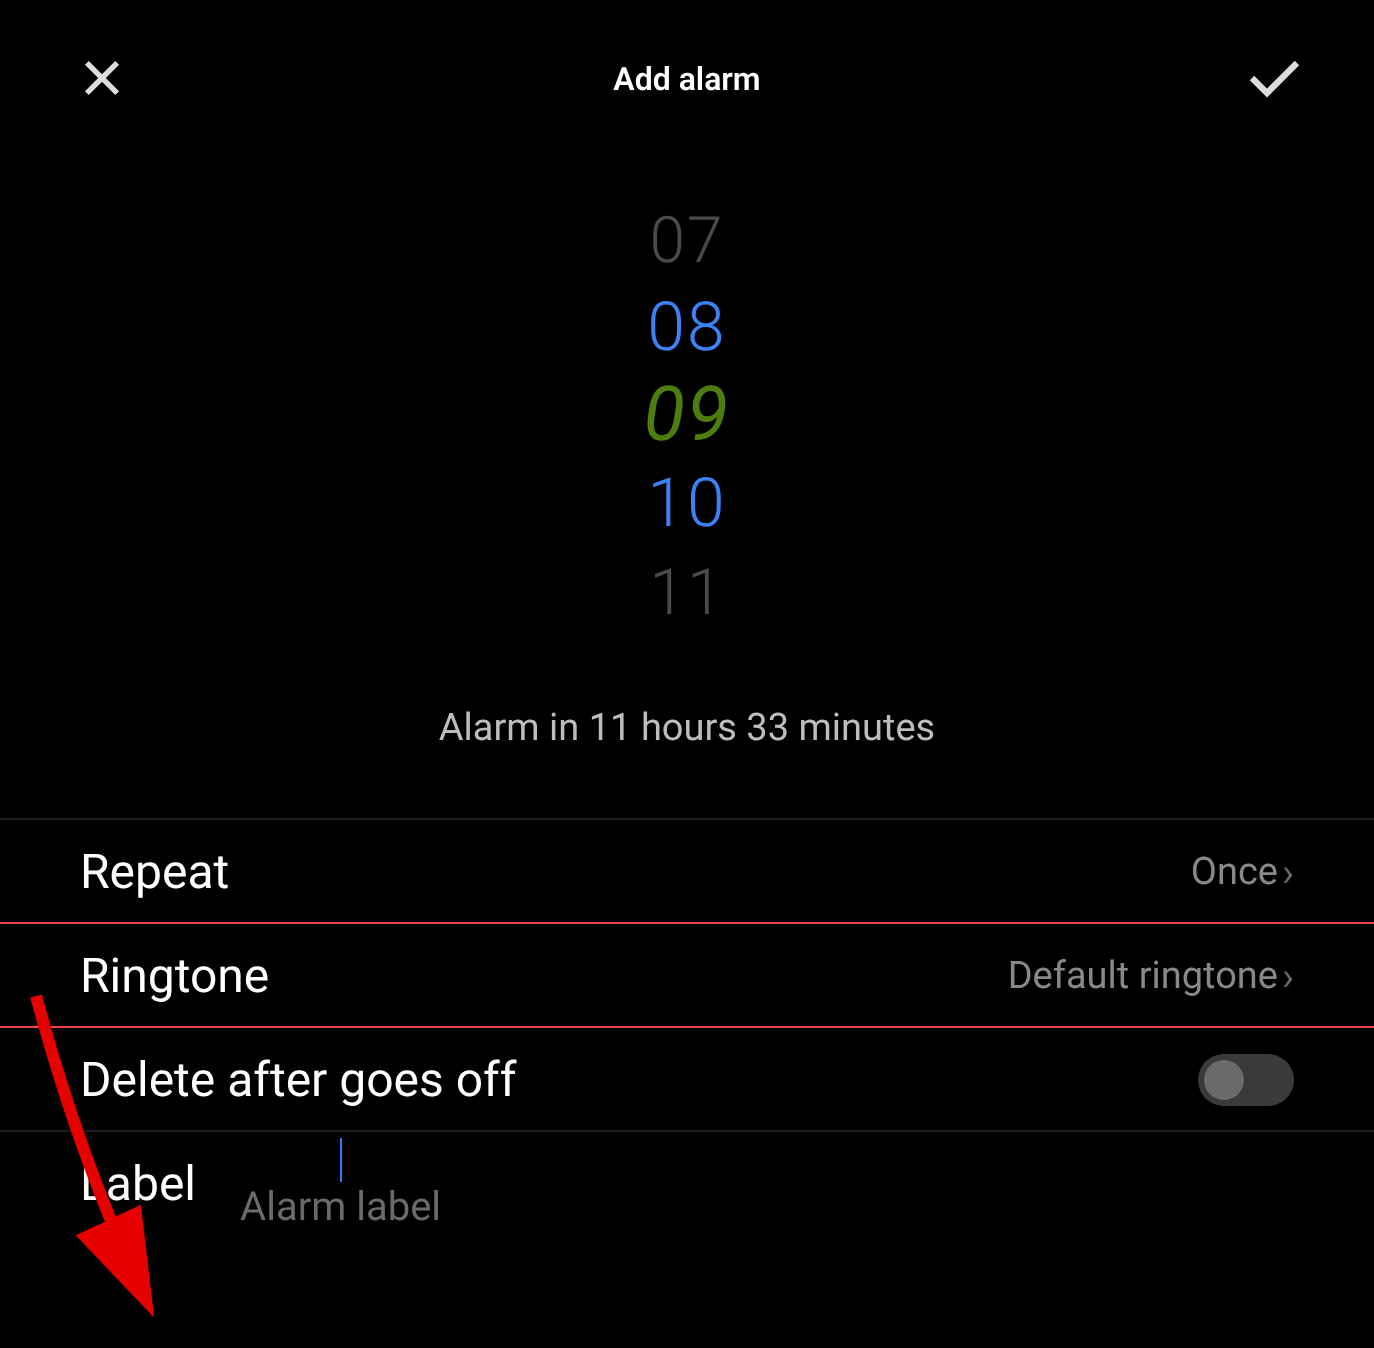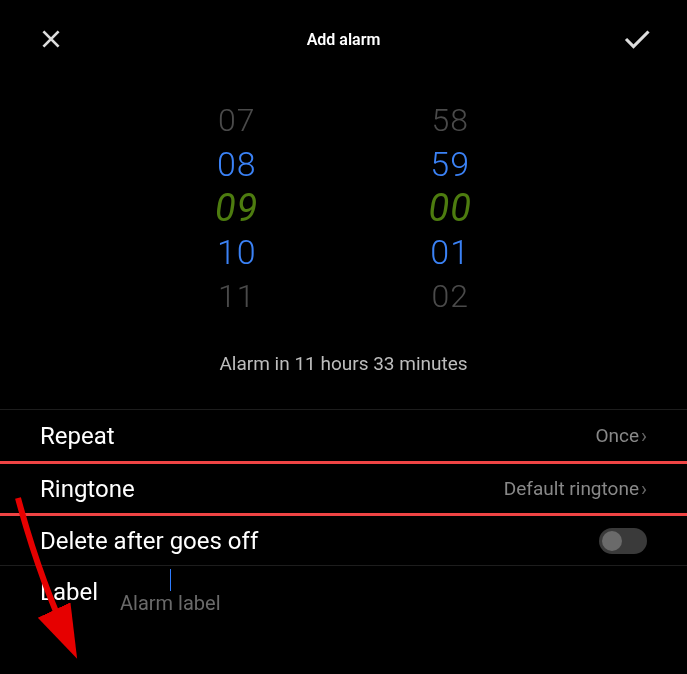--- a/index.html
+++ b/index.html
@@ -75,21 +75,21 @@
     }
 
     .settings-list {
       margin-top: 34px;
     }
     .setting-row {
       display: flex;
       align-items: center;
       justify-content: space-between;
       padding: 14px 40px 14px 40px;
-      border-top: 3px solid #ef4444;
+      border-top: 1px solid #ef4444;
       height: 52px;
     }
     .setting-row:first-child {
       border-top: 1px solid #1d1d1d;
     }
     .setting-label {
       color: #fff;
       font-size: 24px;
       font-weight: 400;
     }
@@ -184,27 +184,20 @@
   </div>
 </div>
 
 <div class="picker-area">
   <div class="picker-column">
     <div class="picker-item fade-2">07</div>
     <div class="picker-item fade-1">08</div>
     <div class="picker-item picker-selected">09</div>
     <div class="picker-item fade-1">10</div>
     <div class="picker-item fade-2">11</div>
-  </div>
-  <div class="picker-column">
-    <div class="picker-item fade-2">58</div>
-    <div class="picker-item fade-1">59</div>
-    <div class="picker-item picker-selected">00</div>
-    <div class="picker-item fade-1">01</div>
-    <div class="picker-item fade-2">02</div>
   </div>
 </div>
 
 <div class="alarm-status">Alarm in 11 hours 33 minutes</div>
 
 <div class="settings-list">
 
   <div class="setting-row">
     <span class="setting-label">Repeat</span>
     <div class="setting-right">

